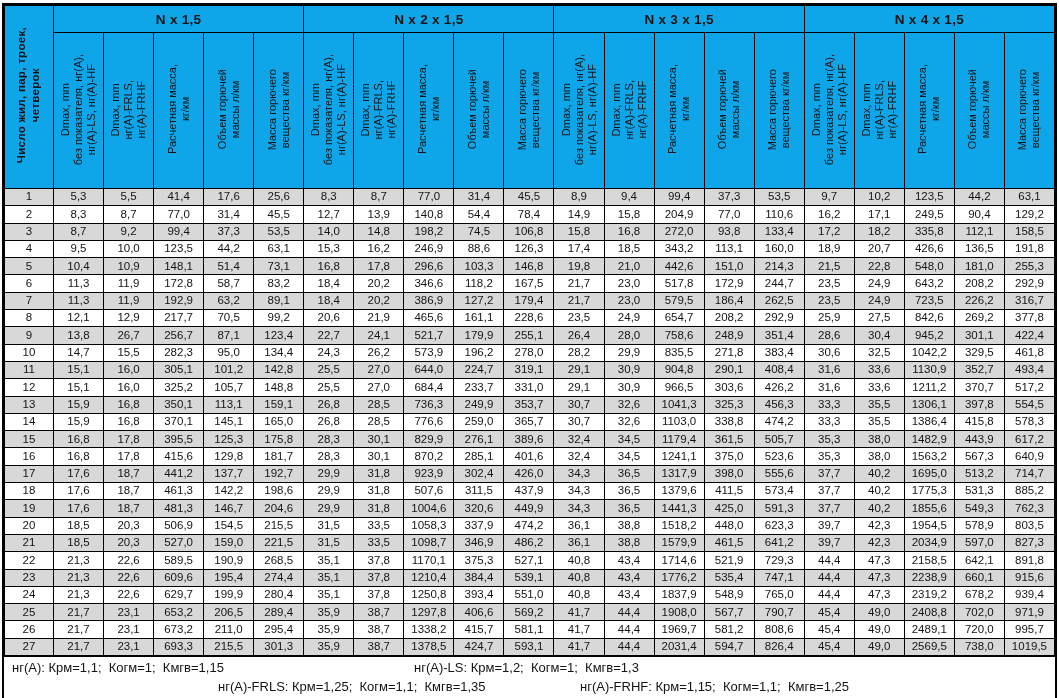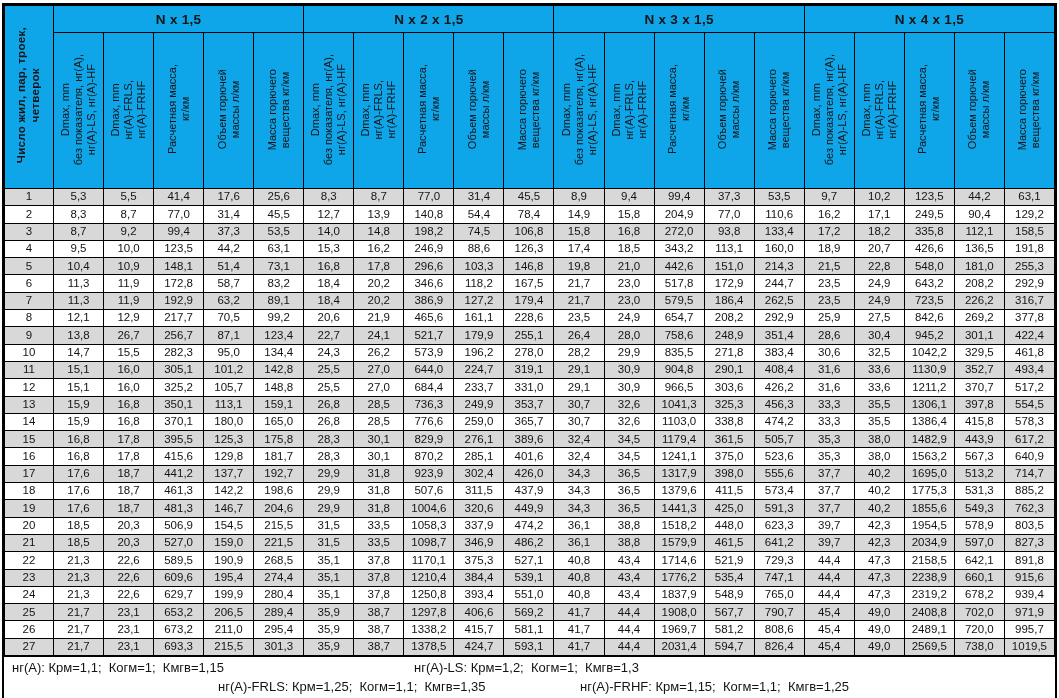--- a/index.html
+++ b/index.html
@@ -390,21 +390,21 @@
           <td>35,5</td>
           <td>1306,1</td>
           <td>397,8</td>
           <td>554,5</td>
         </tr>
         <tr>
           <td>14</td>
           <td>15,9</td>
           <td>16,8</td>
           <td>370,1</td>
-          <td>180,0</td>
+          <td>145,1</td>
           <td>165,0</td>
           <td>26,8</td>
           <td>28,5</td>
           <td>776,6</td>
           <td>259,0</td>
           <td>365,7</td>
           <td>30,7</td>
           <td>32,6</td>
           <td>1103,0</td>
           <td>338,8</td>

